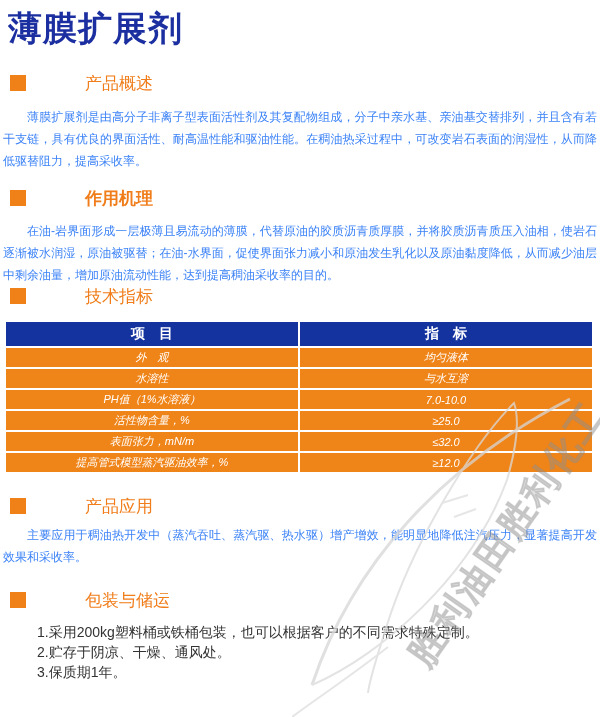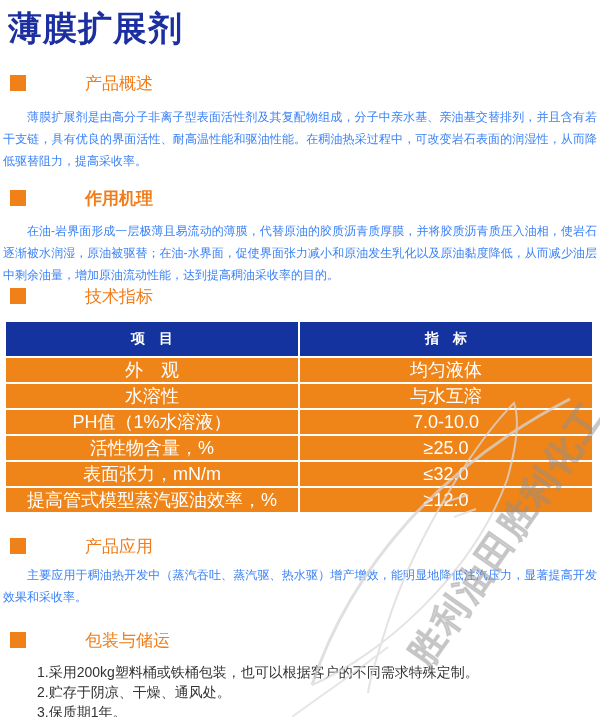--- a/index.html
+++ b/index.html
@@ -63,32 +63,33 @@
     margin:14px 0 0 4px;
     border-collapse:separate;
     border-spacing:2px;
     table-layout:fixed;
   }
   table.spec th{
     background:#14339f;
     color:#fff;
     font-size:14px;
     font-weight:bold;
-    height:34px;
+    height:24px;
     text-align:center;
     padding:0;
     margin-left:44px;
   }
   table.spec td{
     background:#ef8418;
     color:#fff;
-    font-size:18px;
+    font-size:11px;
     height:19px;
     text-align:center;
     padding:0;
+    font-style:italic;
   }
   
   .watermark{
     position:absolute;
     z-index:2;
     pointer-events:none;
   }
   .wm-leaf{
     right:18px;top:385px;
     width:290px;height:332px;

